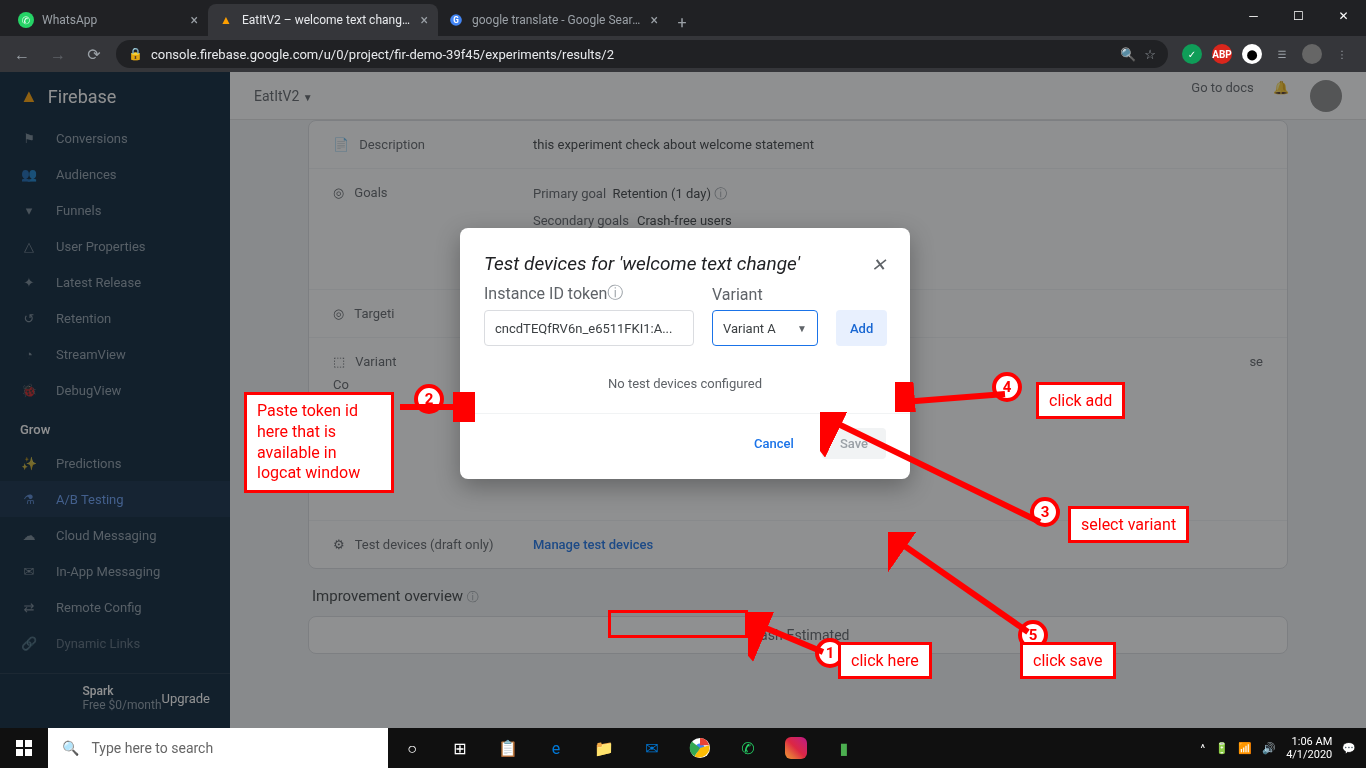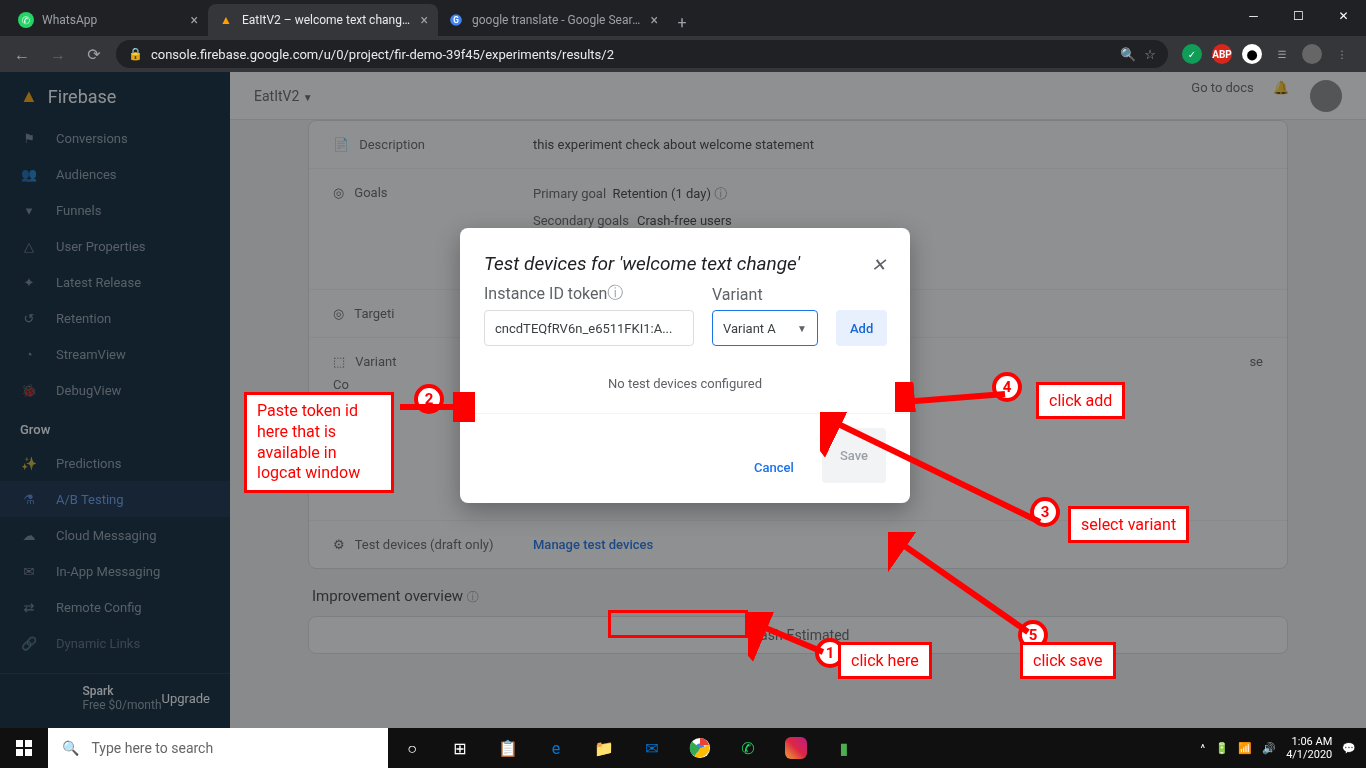--- a/index.html
+++ b/index.html
@@ -71,21 +71,21 @@
 .modal-desc { padding: 0 24px 18px; font-size: 13px; color: #5f6368; line-height: 1.5; }
 .modal-form { padding: 0 24px 18px; display: flex; gap: 18px; align-items: flex-end; }
 .field { display: flex; flex-direction: column; gap: 6px; }
 .field-label { font-size: 16px; color: #5f6368; display: flex; align-items: center; }
 .field input, .field .select { height: 36px; border: 1px solid #dadce0; border-radius: 4px; padding: 0 10px; font-size: 13px; color: #3c4043; background: #fff; }
 .field input { width: 210px; }
 .field .select { width: 106px; display: flex; align-items: center; justify-content: space-between; border-color: #1a73e8; color: #3c4043; cursor: pointer; }
 .add-btn { height: 36px; padding: 0 14px; background: #e8f0fe; color: #1967d2; border: none; border-radius: 4px; font-size: 13px; font-weight: 500; cursor: pointer; }
 .no-devices { text-align: center; color: #5f6368; font-size: 13px; padding: 12px 0 22px; }
 .modal-actions { padding: 14px 24px 20px; display: flex; justify-content: flex-end; gap: 16px; border-top: 1px solid #f1f3f4; }
-.btn-text { background: none; border: none; color: #1a73e8; font-size: 13px; font-weight: 500; cursor: pointer; padding: 8px 12px; margin-top: 24px; }
+.btn-text { background: none; border: none; color: #1a73e8; font-size: 13px; font-weight: 500; cursor: pointer; padding: 8px 12px; }
 .btn-save { background: #f1f3f4; color: #9aa0a6; border: none; border-radius: 4px; padding: 8px 18px; font-size: 13px; font-weight: 500; }
 
 
 .anno-box { position: absolute; background: #fff; border: 3px solid #ff0000; color: #ff0000; font-size: 16px; padding: 6px 10px; font-weight: 400; }
 .anno-circle { position: absolute; width: 30px; height: 30px; border: 4px solid #ff0000; border-radius: 50%; display: flex; align-items: center; justify-content: center; color: #ff0000; font-weight: bold; font-size: 15px; background: #fff; }
 .anno-rect { position: absolute; border: 3px solid #ff0000; }
 .arrow { position: absolute; pointer-events: none; }
 
 
 .taskbar { position: absolute; bottom: 0; left: 0; right: 0; height: 40px; background: #101010; display: flex; align-items: center; }

